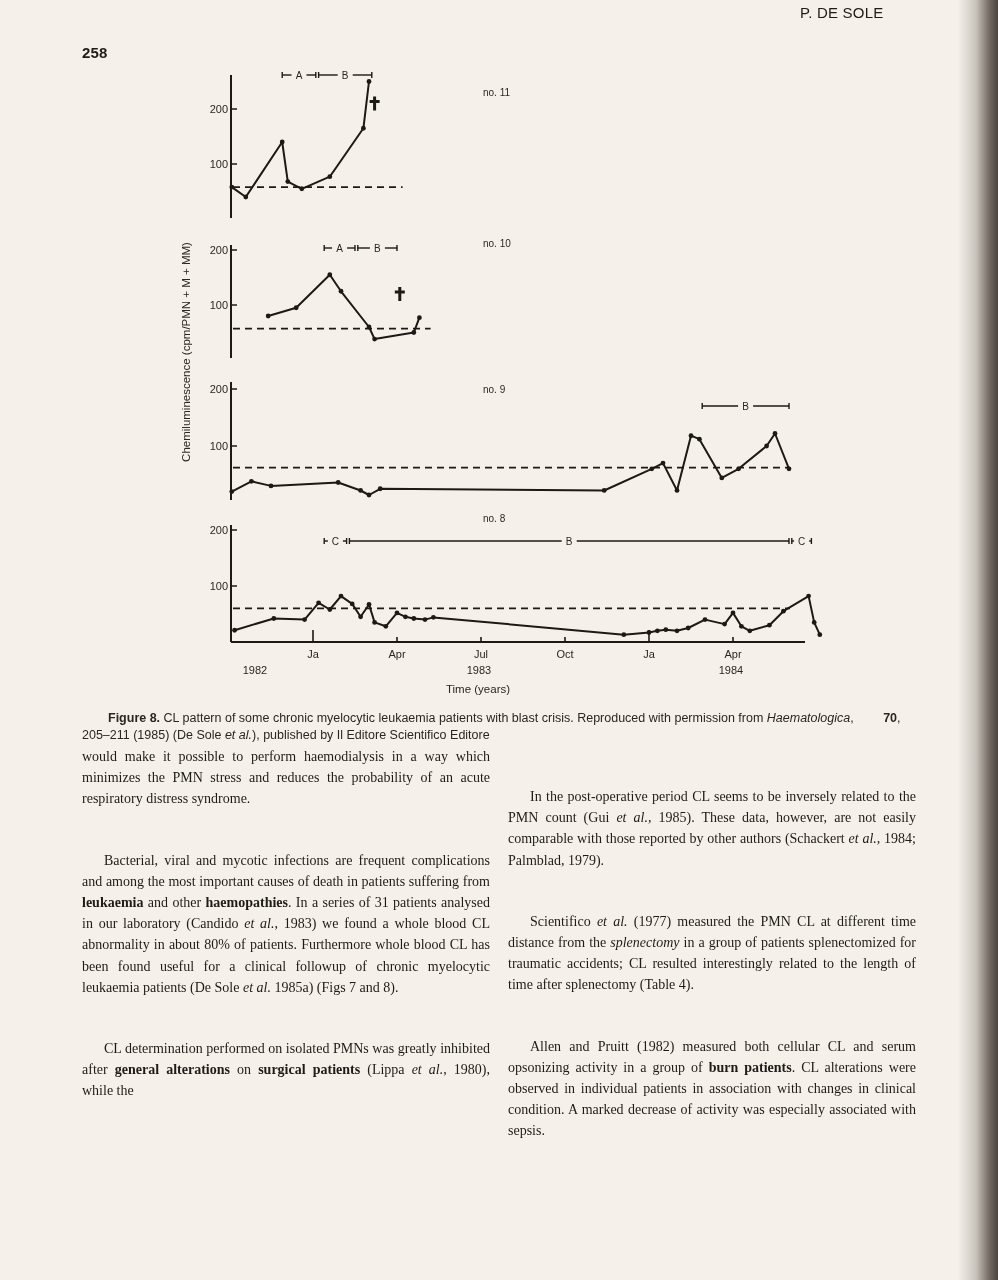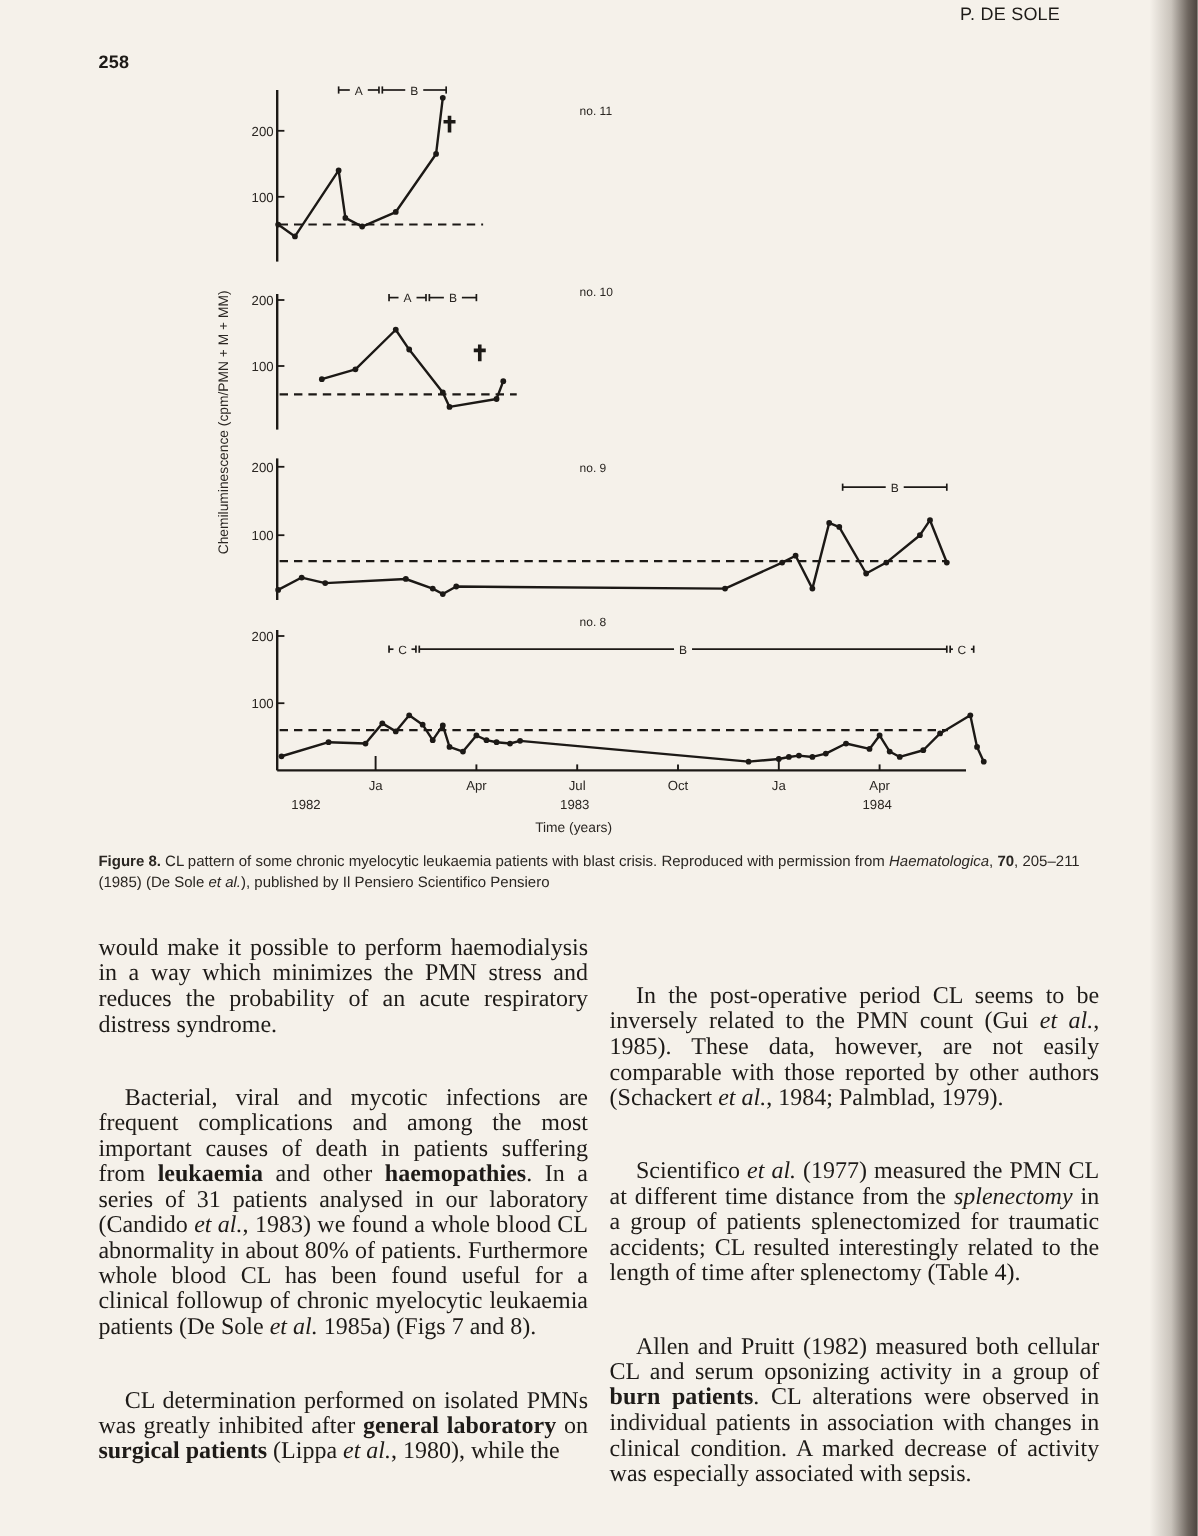--- a/index.html
+++ b/index.html
@@ -17,24 +17,24 @@
     position: absolute; top: 4px; font-family: "Liberation Sans", sans-serif;
     font-size: 15px; font-weight: bold; color: #1e1b18; letter-spacing: 0.2px;
   }
   .header-num { left: 82px; margin-top: 40px; }
   .header-author { left: 800px; font-weight: normal; }
   svg#figure { position: absolute; left: 0; top: 0; }
   .caption {
     position: absolute; left: 82px; top: 710px; width: 840px;
     font-family: "Liberation Sans", sans-serif; font-size: 12.5px; line-height: 17px; color: #2a2622;
   }
-  .caption b { font-weight: bold; }
+  .caption b { font-weight: bold; margin-left: 26px; }
   .col {
-    position: absolute; top: 780px; width: 408px;
-    font-size: 20px; line-height: 21.2px; text-align: justify; color: #1e1b18;
+    position: absolute; top: 746px; width: 408px;
+    font-size: 14px; line-height: 21.2px; text-align: justify; color: #1e1b18;
   }
   .col.left { left: 82px; }
   .col.right { left: 508px; }
   .col p { margin: 0; }
   .col p.indent { text-indent: 22px; margin-top: 40px; }
   .tick-label { font-family: "Liberation Sans", sans-serif; font-size: 11px; fill: #2a2622; }
   .panel-label { font-family: "Liberation Sans", sans-serif; font-size: 10px; fill: #2a2622; }
   .axis-title { font-family: "Liberation Sans", sans-serif; font-size: 11.5px; fill: #2a2622; }
 </style>
 </head>
@@ -207,25 +207,25 @@
     <line x1="733" y1="637" x2="733" y2="642" stroke="#1c1916" stroke-width="1.6"></line>
     <text x="733" y="658" text-anchor="middle" class="tick-label">Apr</text>
     <text x="255" y="674" text-anchor="middle" class="tick-label">1982</text>
     <text x="479" y="674" text-anchor="middle" class="tick-label">1983</text>
     <text x="731" y="674" text-anchor="middle" class="tick-label">1984</text>
     <text x="478" y="693" text-anchor="middle" class="axis-title">Time (years)</text>
     <text x="0" y="0" text-anchor="middle" class="axis-title" transform="translate(190,352) rotate(-90)">Chemiluminescence (cpm/PMN + M + MM)</text>
   </svg>
 
 <div class="caption">
-  <b>Figure 8.</b><span> CL pattern of some chronic myelocytic leukaemia patients with blast crisis. Reproduced with permission from </span><i>Haematologica</i><span>, </span><b>70</b><span>, 205–211 (1985) (De Sole </span><i>et al.</i><span>), published by Il Pensiero Scientifico Pensiero</span>
+  <b>Figure 8.</b><span> CL pattern of some chronic myelocytic leukaemia patients with blast crisis. Reproduced with permission from </span><i>Haematologica</i><span>, </span><b>70</b><span>, 205–211 (1985) (De Sole </span><i>et al.</i><span>), published by Il Editore Scientifico Editore</span>
 </div>
 
 <div class="col left" id="col-left">
     <p><span>would make it possible to perform haemodialysis in a way which minimizes the PMN stress and reduces the probability of an acute respiratory distress syndrome.</span></p>
     <p class="indent"><span>Bacterial, viral and mycotic infections are frequent complications and among the most important causes of death in patients suffering from </span><b>leukaemia</b><span> and other </span><b>haemopathies</b><span>. In a series of 31 patients analysed in our laboratory (Candido </span><i>et al.</i><span>, 1983) we found a whole blood CL abnormality in about 80% of patients. Furth­ermore whole blood CL has been found useful for a clinical followup of chronic myelocytic leukaemia patients (De Sole </span><i>et al.</i><span> 1985a) (Figs 7 and 8).</span></p>
-    <p class="indent"><span>CL determination performed on isolated PMNs was greatly inhibited after </span><b>general laboratory</b><span> on </span><b>surgical patients</b><span> (Lippa </span><i>et al.</i><span>, 1980), while the</span></p>
+    <p class="indent"><span>CL determination performed on isolated PMNs was greatly inhibited after </span><b>general alterations</b><span> on </span><b>surgical patients</b><span> (Lippa </span><i>et al.</i><span>, 1980), while the</span></p>
   </div>
 <div class="col right" id="col-right">
     <p class="indent"><span>In the post-operative period CL seems to be inversely related to the PMN count (Gui </span><i>et al.</i><span>, 1985). These data, however, are not easily comparable with those reported by other authors (Schackert </span><i>et al.</i><span>, 1984; Palmblad, 1979).</span></p>
     <p class="indent"><span>Scientifico </span><i>et al.</i><span> (1977) measured the PMN CL at different time distance from the </span><i>splenectomy</i><span> in a group of patients splenectomized for traumatic accidents; CL resulted interestingly related to the length of time after splenectomy (Table 4).</span></p>
     <p class="indent"><span>Allen and Pruitt (1982) measured both cellular CL and serum opsonizing activity in a group of </span><b>burn patients</b><span>. CL alterations were observed in individual patients in association with changes in clinical condition. A marked decrease of activity was especially associated with sepsis.</span></p>
   </div>
 
 </body></html>

